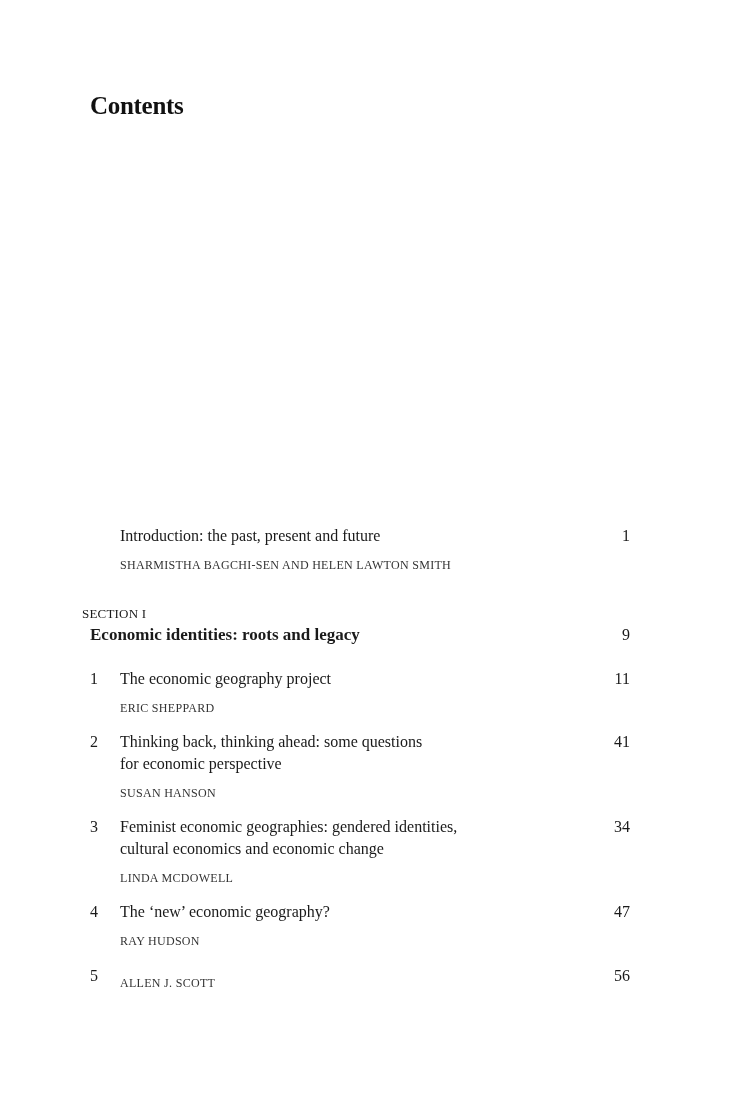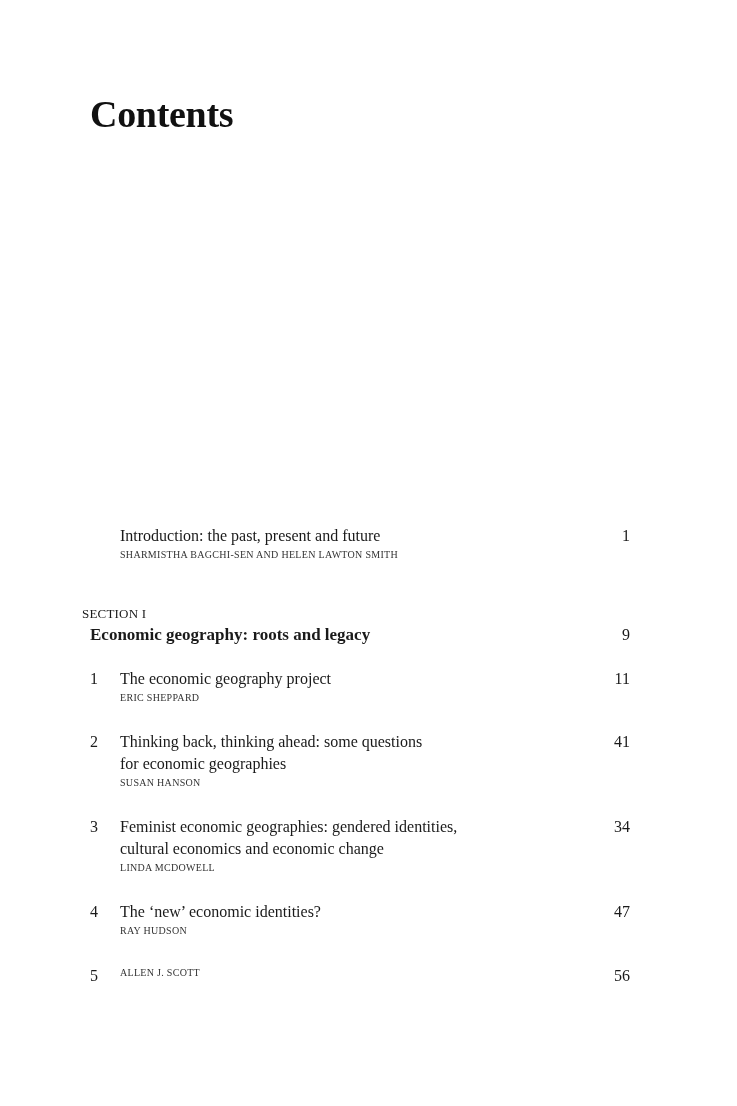--- a/index.html
+++ b/index.html
@@ -12,21 +12,21 @@
       height: 1106px;
       position: relative;
       overflow: hidden;
       font-family: "Liberation Serif", "DejaVu Serif", serif;
       color: #1a1a1a;
     }
     .page-title {
       position: absolute;
       left: 90px;
       top: 92px;
-      font-size: 38px;
+      font-size: 25px;
       font-weight: bold;
       letter-spacing: -0.3px;
       color: #111;
       margin: 0;
       text-align: center;
     }
     .entry {
       position: absolute;
       left: 90px;
       width: 540px;
@@ -44,26 +44,26 @@
     .entry-body {
       flex: 1 1 auto;
       padding-right: 60px;
     }
     .entry-title {
       font-size: 16px;
       line-height: 22px;
       margin: 0;
     }
     .entry-author {
-      font-size: 10px;
+      font-size: 12px;
       line-height: 14px;
       letter-spacing: 0.3px;
       text-transform: uppercase;
       color: #333;
-      margin-top: 1px;
+      margin-top: 11px;
     }
     .entry-page {
       position: absolute;
       right: 0;
       top: 0;
       font-size: 16px;
       line-height: 22px;
       text-align: right;
     }
     .section-label {
@@ -102,41 +102,41 @@
     <div class="entry-body">
       <div class="entry-title">Introduction: the past, present and future</div>
       <div class="entry-author">Sharmistha Bagchi-Sen and Helen Lawton Smith</div>
     </div>
     <div class="entry-page">1</div>
   </div>
 </div>
 
 <div class="section-label">SECTION I</div>
 <div class="section-heading">
-  <span>Economic geography: roots and legacy</span>
+  <span>Economic identities: roots and legacy</span>
   <span class="section-page">9</span>
 </div>
 
 <div class="entry" style="top:668px;">
   <div class="entry-row">
     <div class="entry-num">1</div>
     <div class="entry-body">
       <div class="entry-title">The economic geography project</div>
       <div class="entry-author">Eric Sheppard</div>
     </div>
     <div class="entry-page">11</div>
   </div>
 </div>
 
 <div class="entry" style="top:731px;">
   <div class="entry-row">
     <div class="entry-num">2</div>
     <div class="entry-body">
       <div class="entry-title">Thinking back, thinking ahead: some questions</div>
-      <div class="entry-title">for economic geographies</div>
+      <div class="entry-title">for economic perspective</div>
       <div class="entry-author">Susan Hanson</div>
     </div>
     <div class="entry-page">41</div>
   </div>
 </div>
 
 <div class="entry" style="top:816px;">
   <div class="entry-row">
     <div class="entry-num">3</div>
     <div class="entry-body">
@@ -145,21 +145,21 @@
       <div class="entry-author">Linda McDowell</div>
     </div>
     <div class="entry-page">34</div>
   </div>
 </div>
 
 <div class="entry" style="top:901px;">
   <div class="entry-row">
     <div class="entry-num">4</div>
     <div class="entry-body">
-      <div class="entry-title">The ‘new’ economic identities?</div>
+      <div class="entry-title">The ‘new’ economic geography?</div>
       <div class="entry-author">Ray Hudson</div>
     </div>
     <div class="entry-page">47</div>
   </div>
 </div>
 
 <div class="entry" style="top:965px;">
   <div class="entry-row">
     <div class="entry-num">5</div>
     <div class="entry-body">

